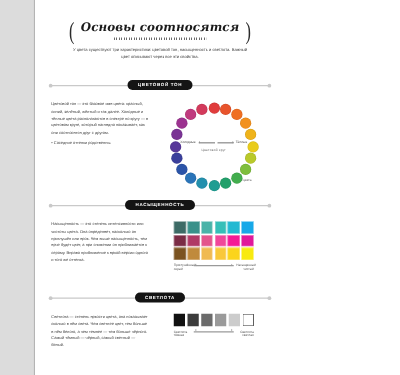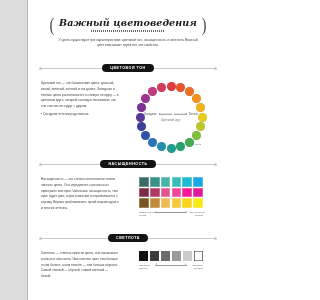--- a/index.html
+++ b/index.html
@@ -247,21 +247,21 @@
 
   <div id="left-gutter"></div>
   <div id="gutter-rule"></div>
 
   <div id="sheet">
 
     <div id="header">
       <div class="title-row">
         <span class="paren">(</span>
         <span class="title-mid">
-          <span id="page-title">Важный цветоведения</span>
+          <span id="page-title">Основы соотносятся</span>
           <span id="title-underline"></span>
         </span>
         <span class="paren">)</span>
       </div>
       <div id="intro">У цвета существуют три характеристики: цветовой тон, насыщенность и светлота. Важный цвет описывают через все эти свойства.</div>
     </div>
 
     <div class="section" style="top:62px">
       <div class="sec-head">
         <div class="sec-rule"></div>

